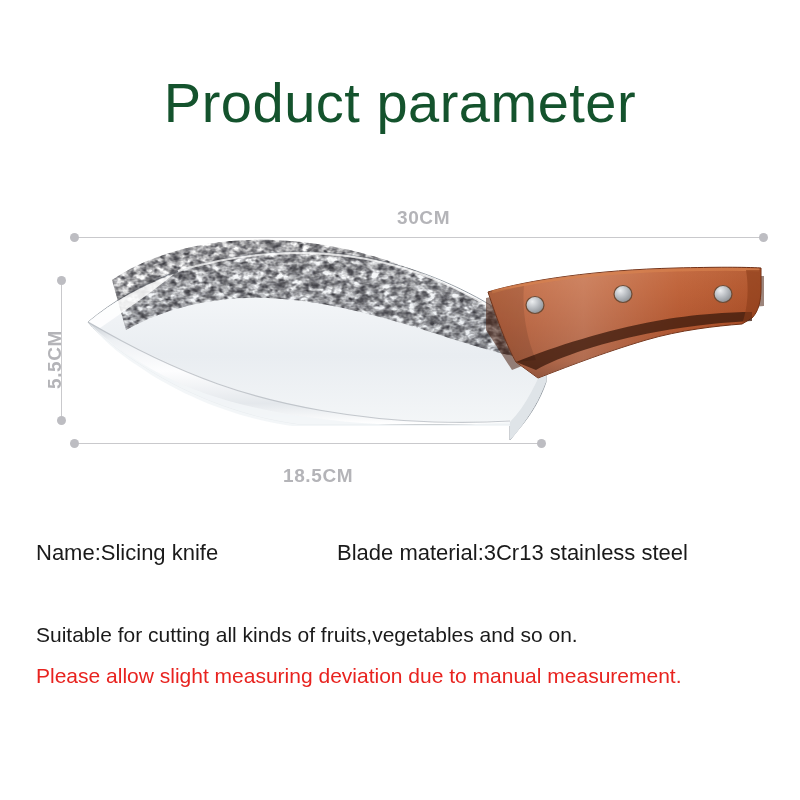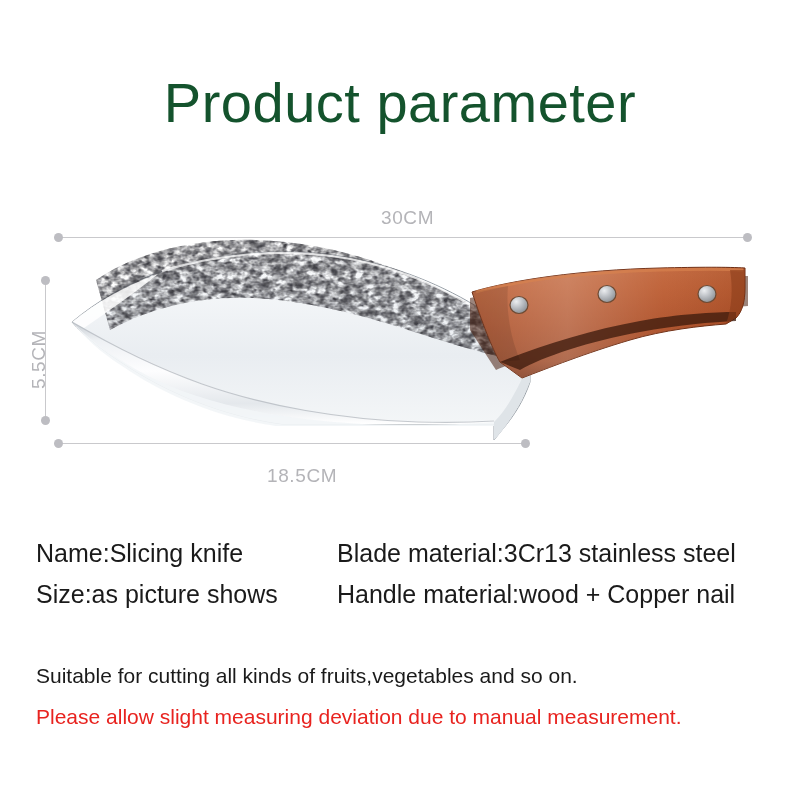--- a/index.html
+++ b/index.html
@@ -27,24 +27,25 @@
     font-weight: 400;
     letter-spacing: 0.5px;
     color: #14532d;
     line-height: 1.1;
     margin-top: 18px;
   }
 
   
   #product-stage {
     position: absolute;
-    left: 0;
+    left: 16px;
     top: 180px;
     width: 660px;
     height: 330px;
+    font-weight: bold;
   }
 
   
   .dim-line-h {
     position: absolute;
     height: 1px;
     background: #c9c9cc;
   }
   .dim-line-v {
     position: absolute;
@@ -86,21 +87,21 @@
     top: 538px;
     width: 800px;
   }
   .spec-row {
     position: relative;
     height: 41px;
   }
   .spec-cell {
     position: absolute;
     top: 0;
-    font-size: 25px;
+    font-size: 22px;
     color: #1a1a1a;
     white-space: nowrap;
     line-height: 30px;
   }
   .spec-col-1 { left: 36px; }
   .spec-col-2 { left: 337px; }
   .spec-wide {
     position: relative;
     left: 36px;
     font-size: 21px;
@@ -313,24 +314,20 @@
   <div class="dim-label" style="left:267px; top:285px;">18.5CM</div>
 </div>
 
 <div id="spec-block">
 
   <div class="spec-row">
     <div class="spec-cell spec-col-1">Name:Slicing knife</div>
     <div class="spec-cell spec-col-2">Blade material:3Cr13 stainless steel</div>
   </div>
 
-  <div class="spec-row">
-    <div class="spec-cell spec-col-1">Size:as picture shows</div>
-    <div class="spec-cell spec-col-2">Handle material:wood + Copper nail</div>
-  </div>
 
   <div class="spec-row">
   </div>
 
   <div class="spec-wide">Suitable for cutting all kinds of fruits,vegetables and so on.</div>
 
   <div class="spec-note">Please allow slight measuring deviation due to manual measurement.</div>
 </div>
 
 </body></html>

